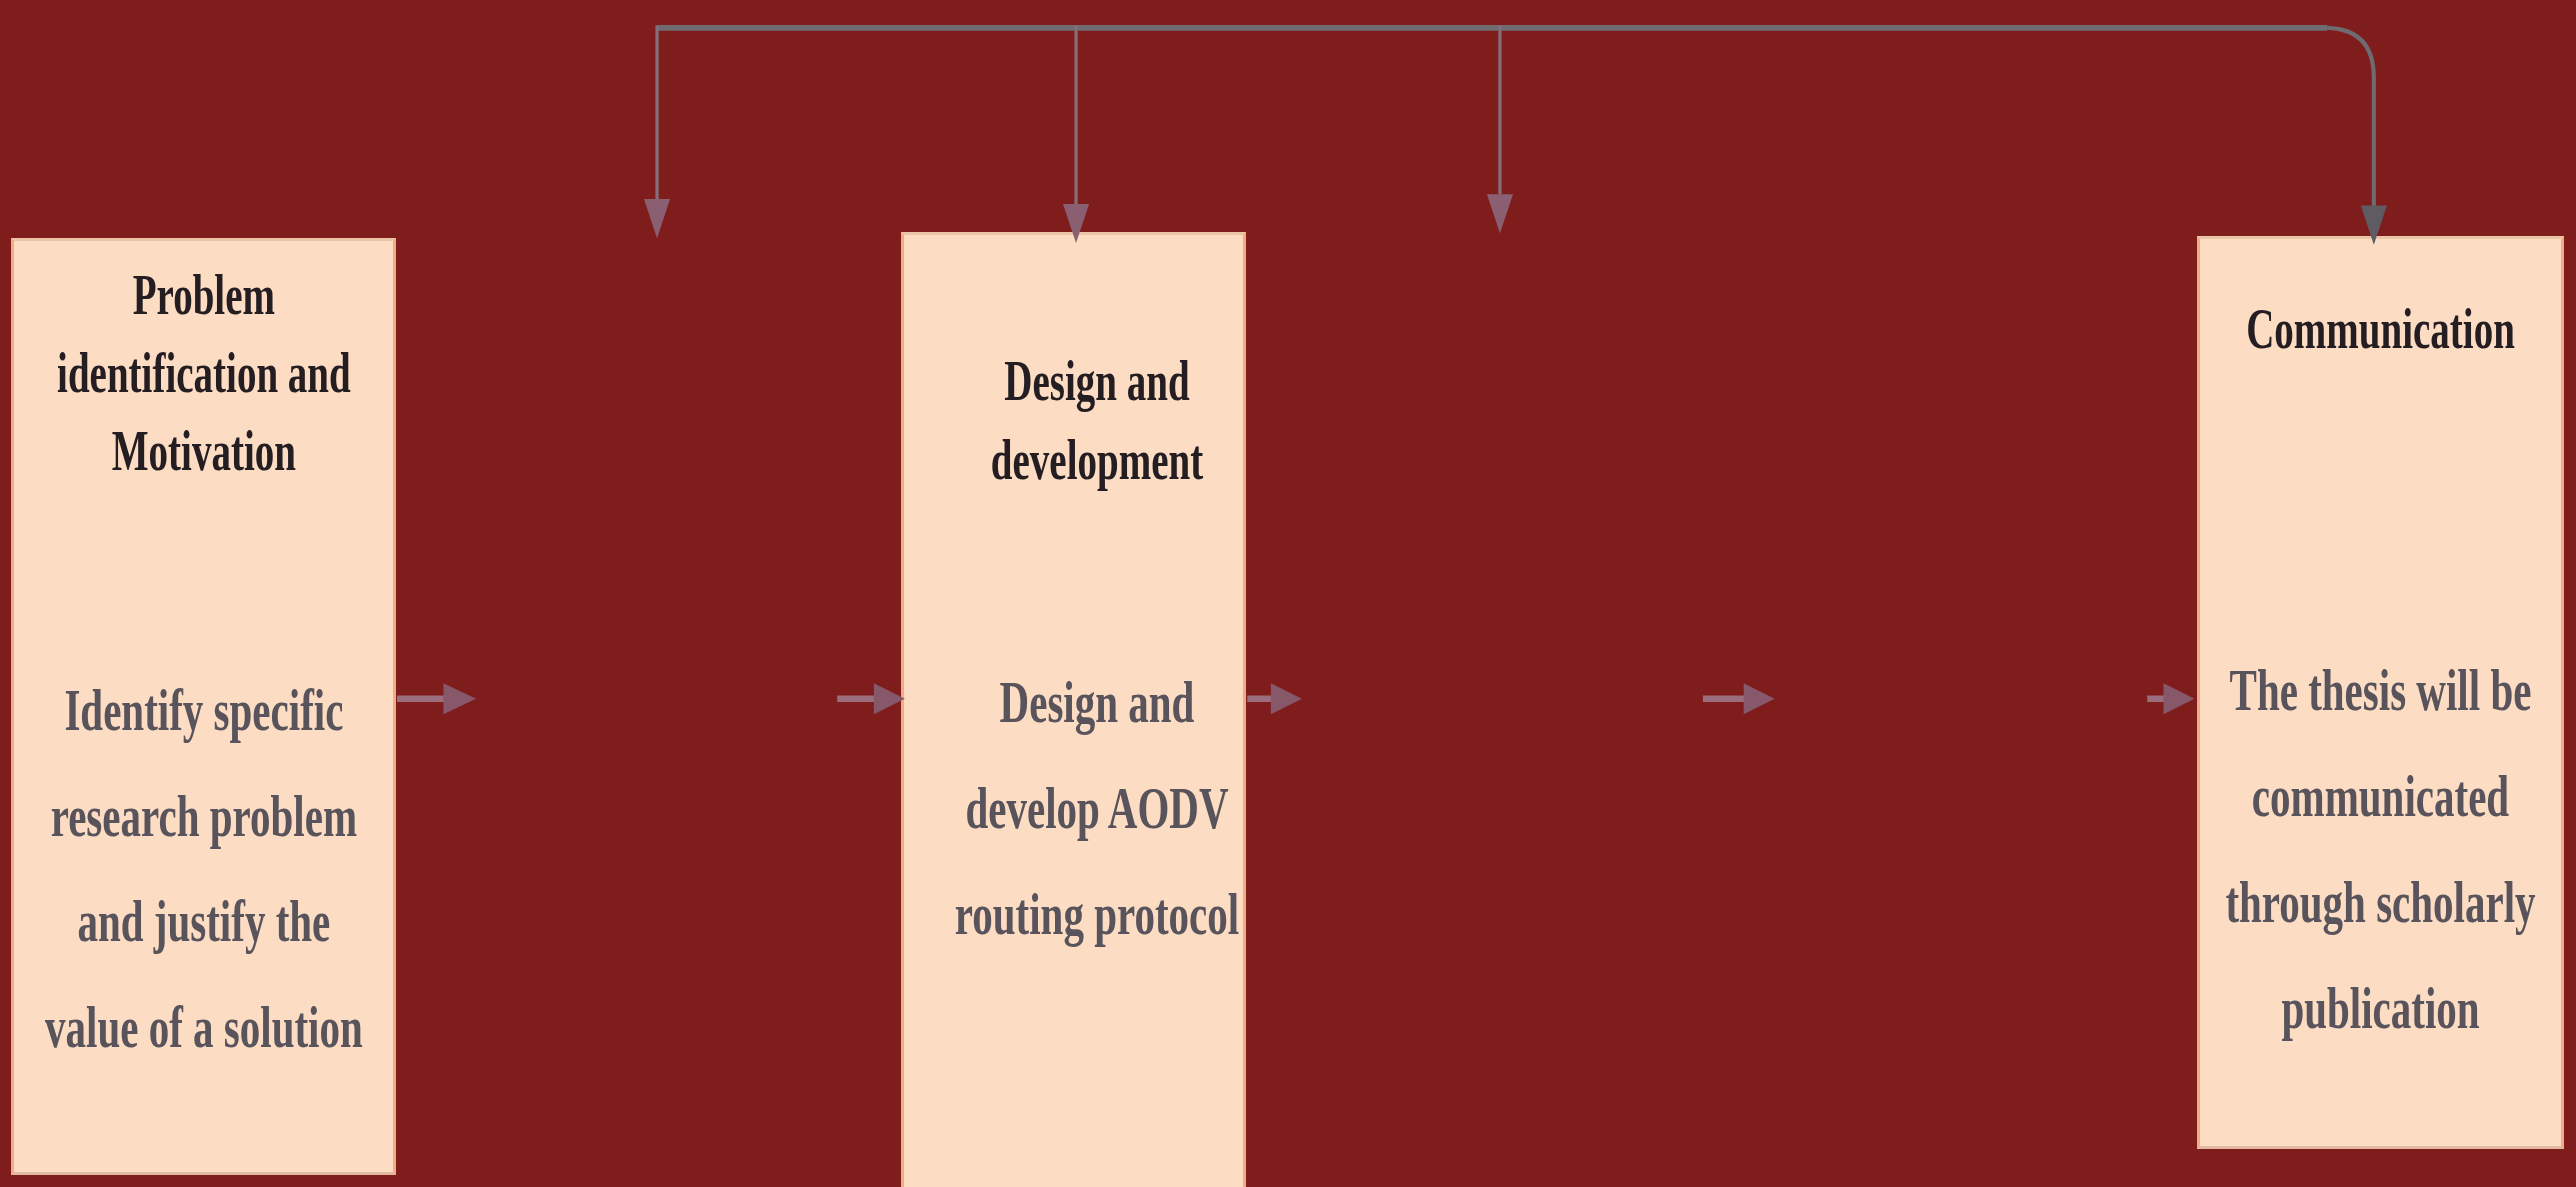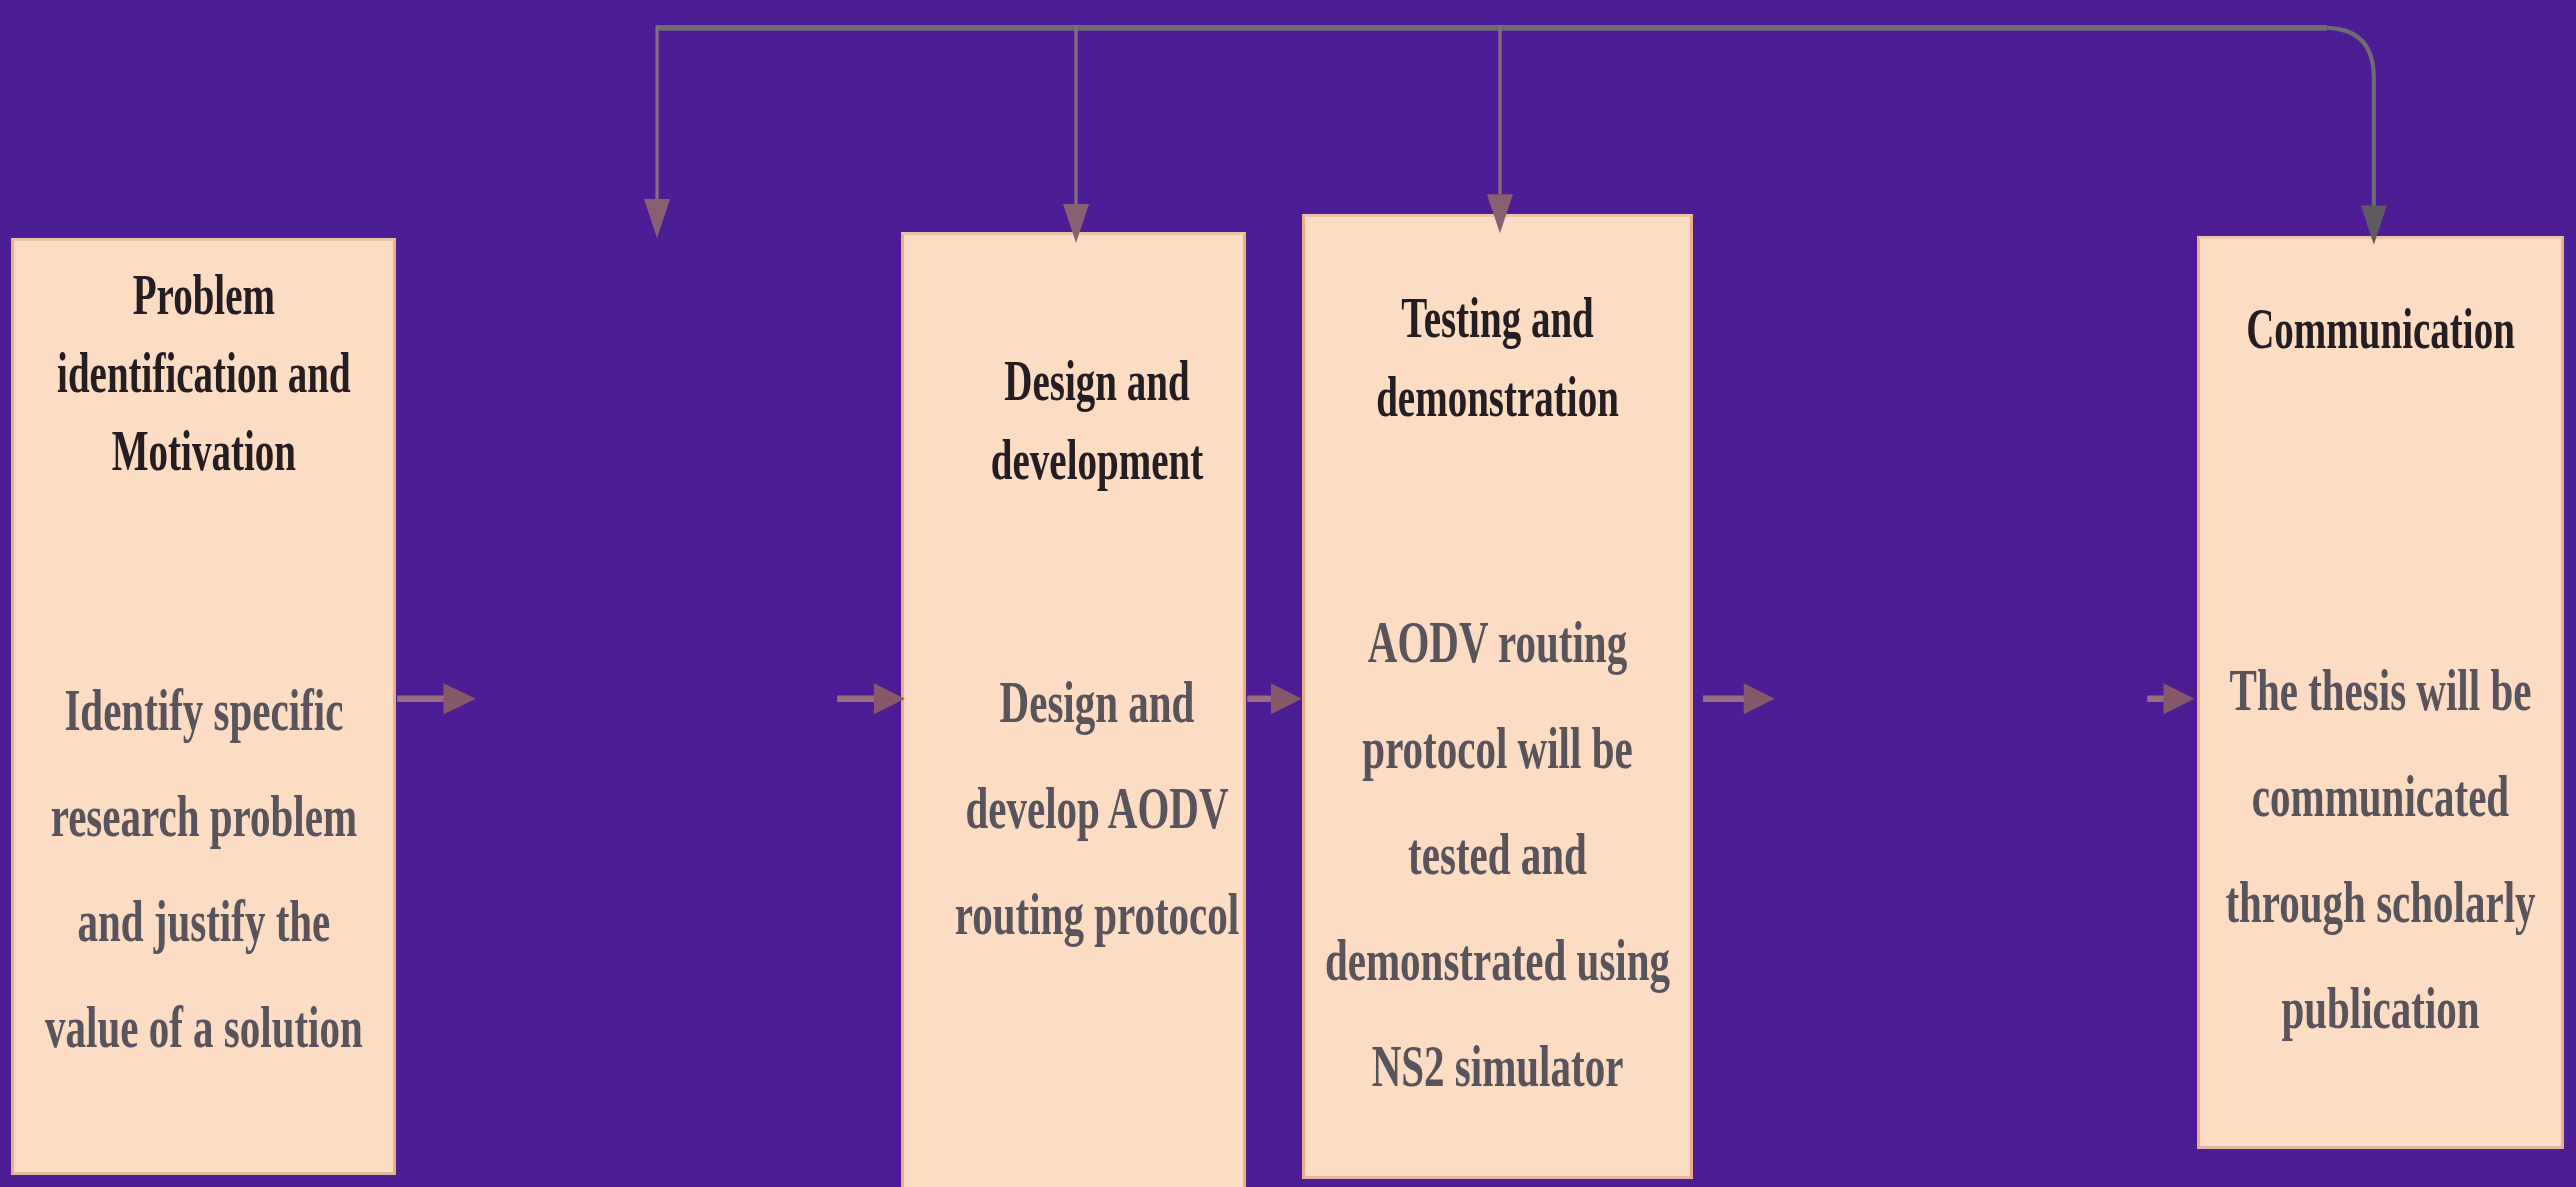--- a/index.html
+++ b/index.html
@@ -1,18 +1,18 @@
 <!DOCTYPE html>
 <html style="font-size:13px"><head>
 <meta charset="utf-8">
 <style>
   * { margin:0; padding:0; box-sizing:border-box; }
   html,body { background:#ffffff; }
   body { width:2576px; height:1188px; font-family:"Liberation Serif","DejaVu Serif",serif; }
-  .canvas { position:relative; width:2576px; height:1188px; background:#4c1d95; overflow:hidden; }
+  .canvas { position:relative; width:2576px; height:1188px; background:#7f1d1d; overflow:hidden; }
 
   .box {
     position:absolute;
     background:#fcdcc3;
     border:3.3px solid;
     border-color:#ecc4a6 #f2ab87 #e2b89e #f2ab87;
   }
   .inner {
     width:100%;
     transform:scaleY(1.45);
@@ -74,31 +74,20 @@
   <div class="box" id="b3">
     <div class="inner">
       <div class="t">Design and
 development</div>
       <div class="b">Design and
 develop AODV
 routing protocol</div>
     </div>
   </div>
 
-  <div class="box" id="b4">
-    <div class="inner">
-      <div class="t">Testing and
-demonstration</div>
-      <div class="b">AODV routing
-protocol will be
-tested and
-demonstrated using
-NS2 simulator</div>
-    </div>
-  </div>
 
 
   <div class="box" id="b6">
     <div class="inner">
       <div class="t">Communication</div>
       <div class="b">The thesis will be
 communicated
 through scholarly
 publication</div>
     </div>

